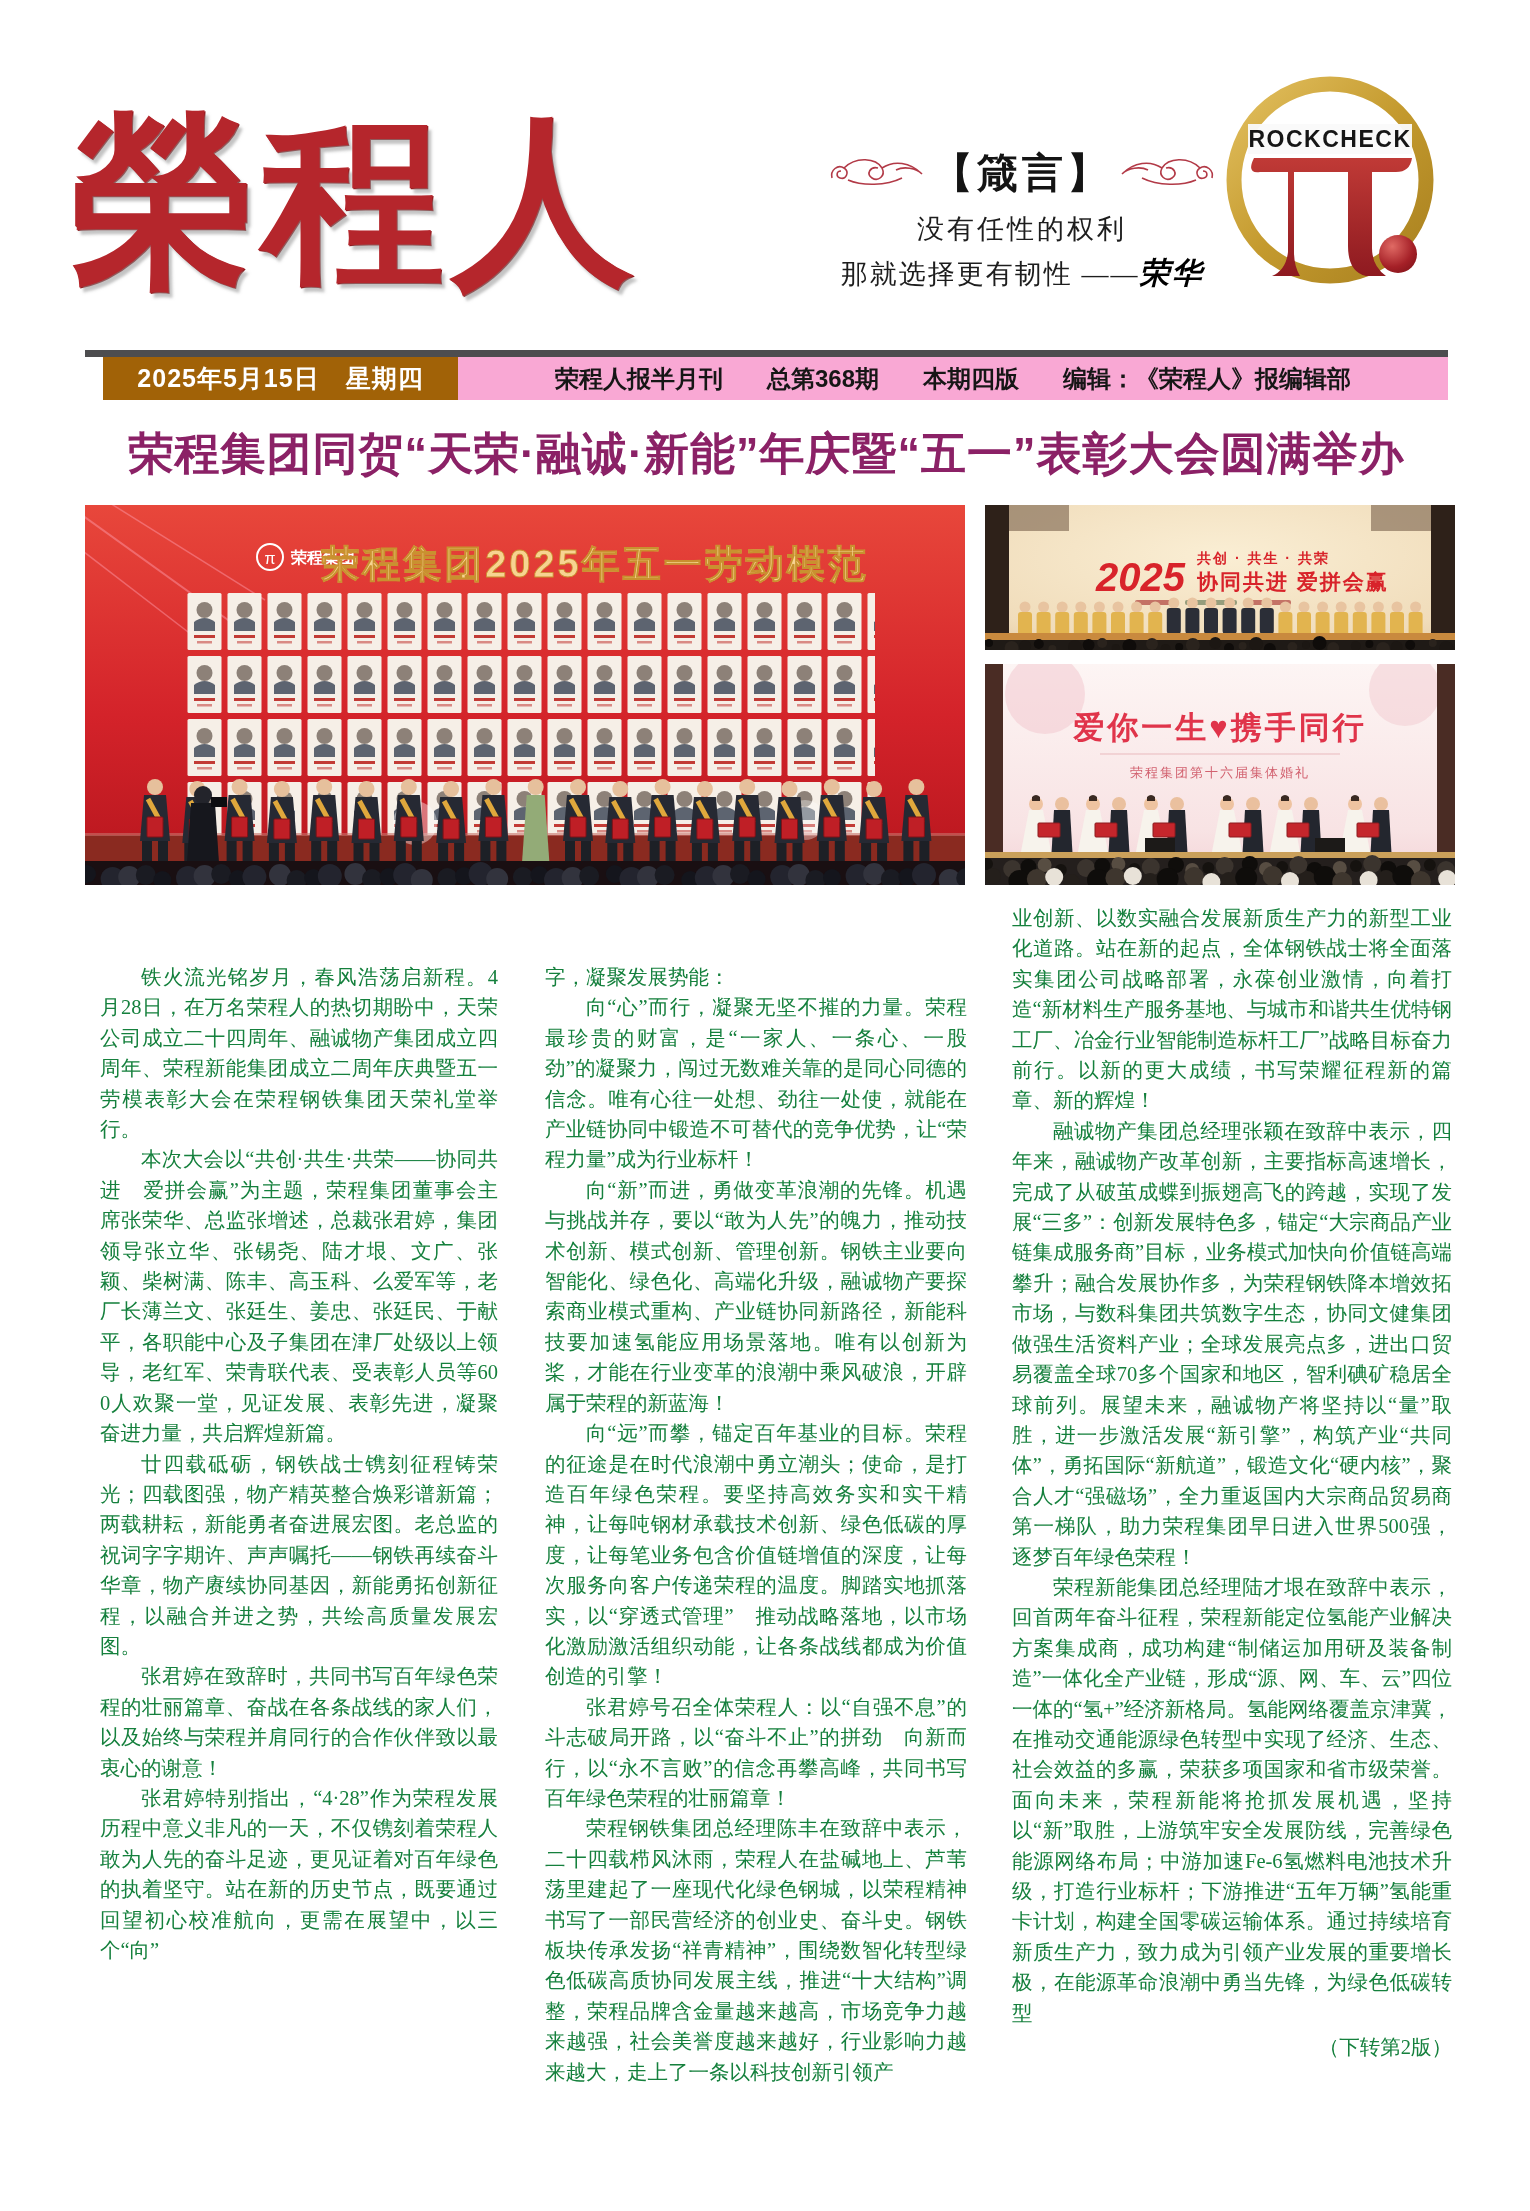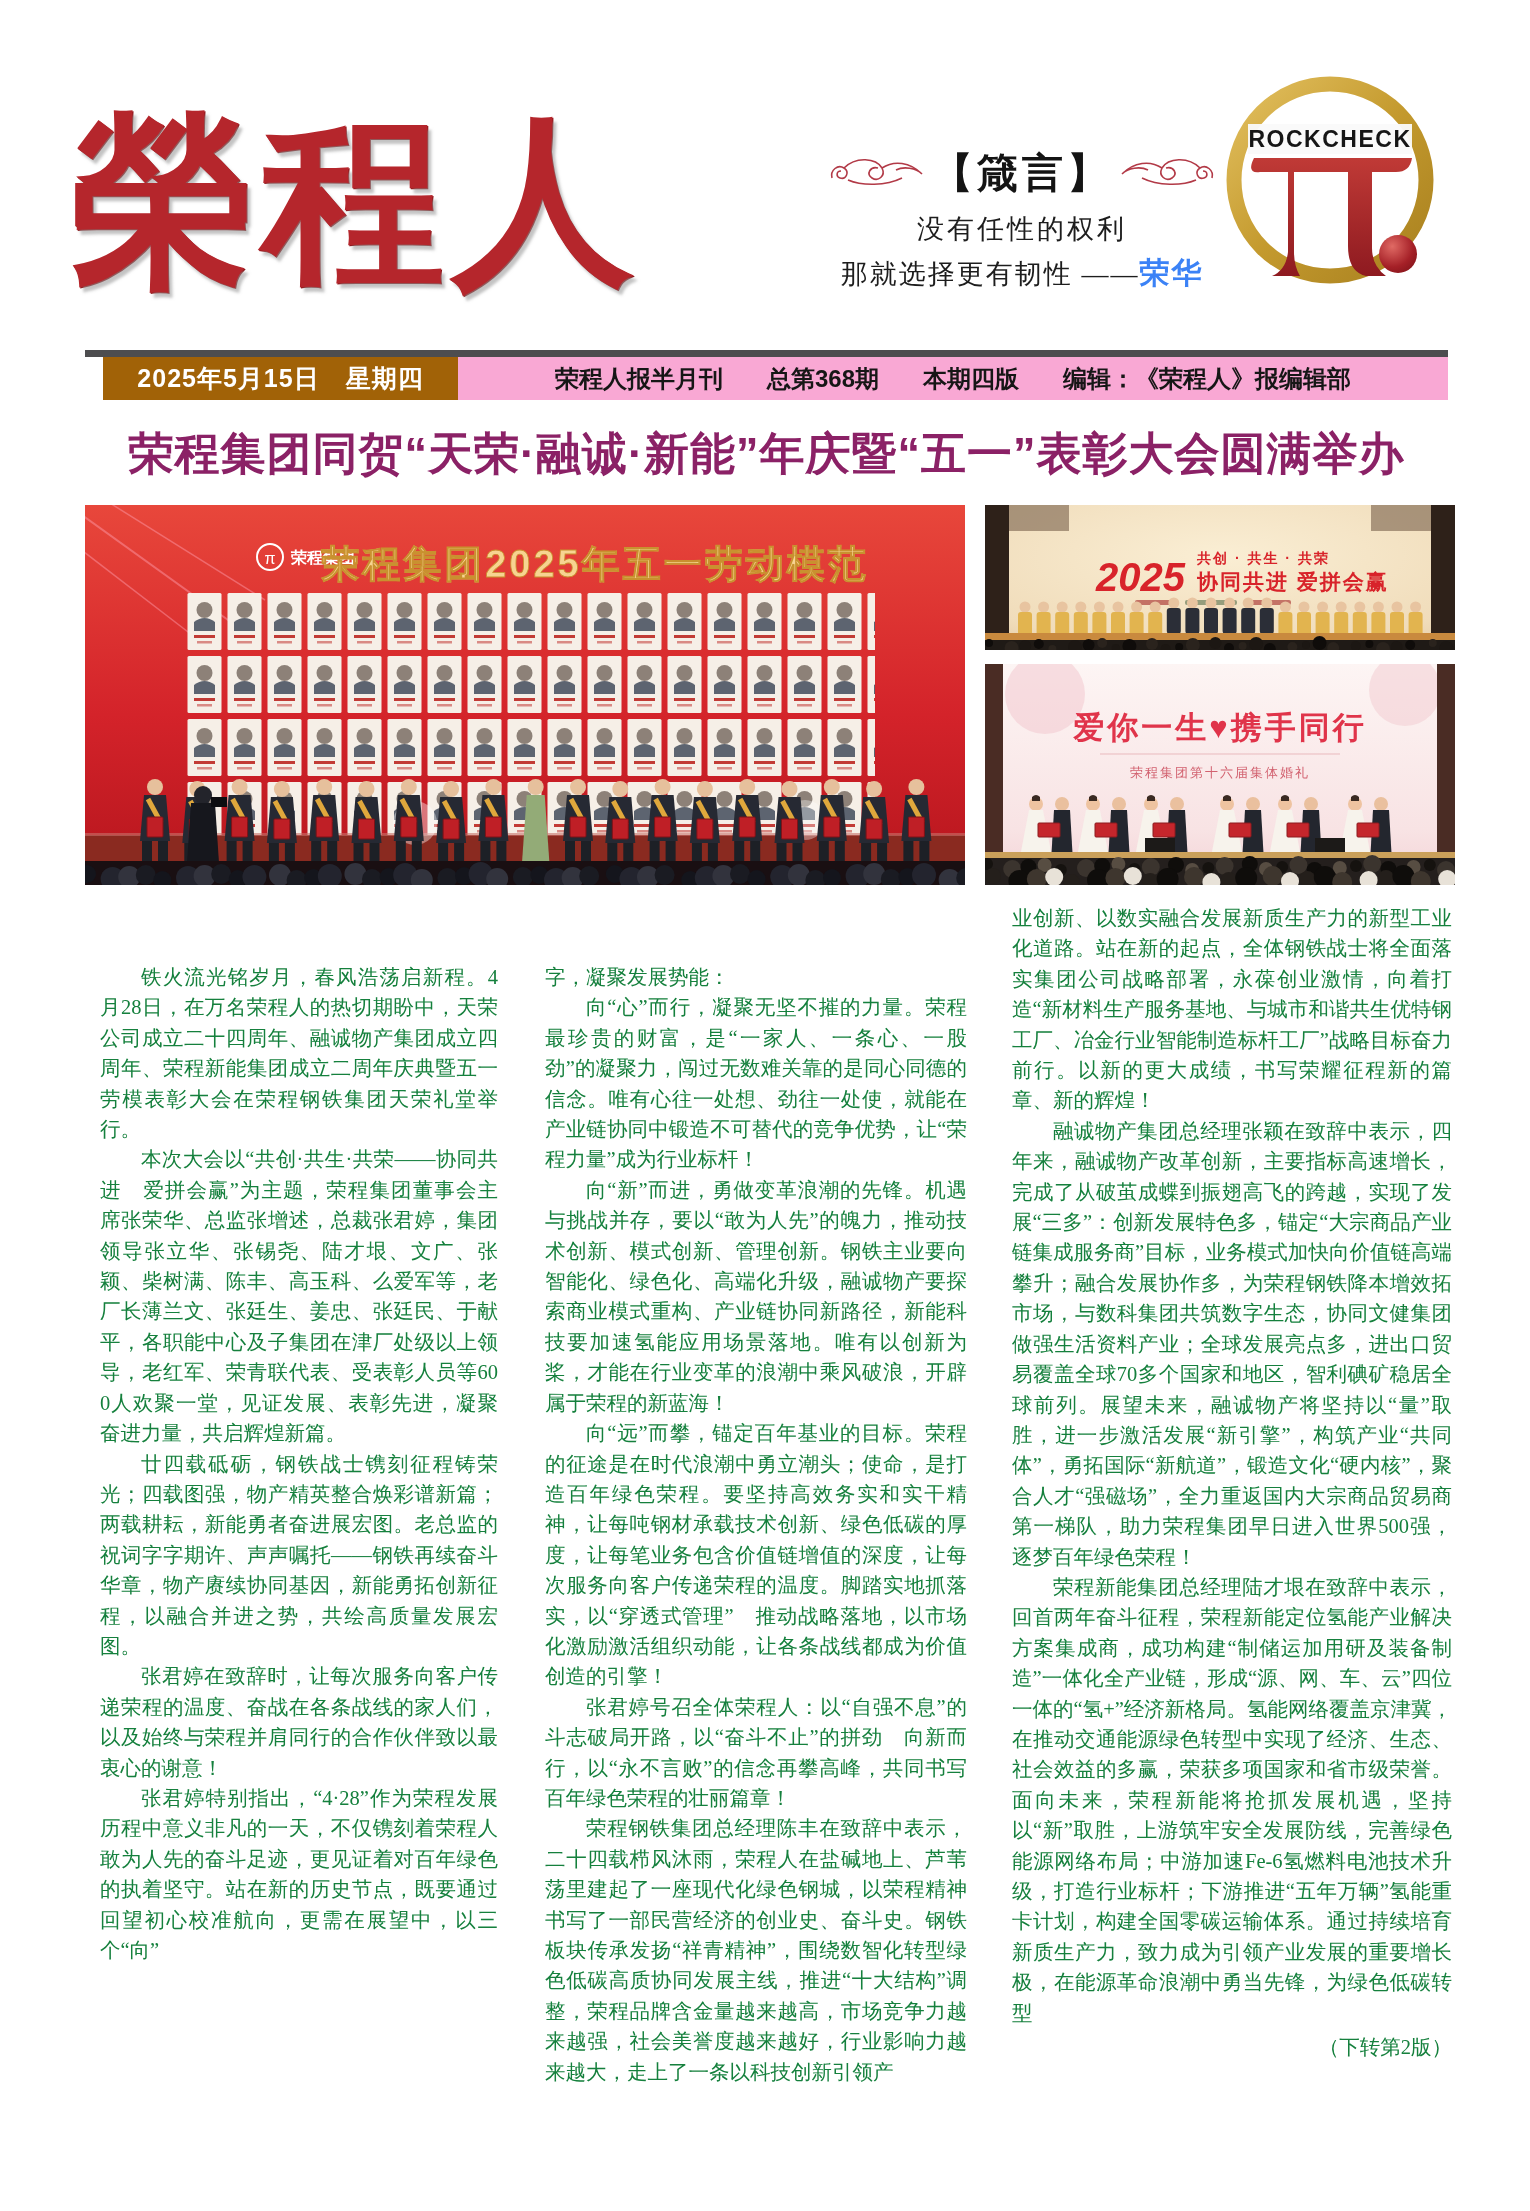--- a/index.html
+++ b/index.html
@@ -9,21 +9,21 @@
   
   .masthead-title{position:absolute;left:72px;top:78px;width:540px;height:250px;
         font-size:182px;line-height:250px;font-weight:700;color:#b5262c;letter-spacing:8px;
         white-space:nowrap;text-shadow:4px 5px 3px rgba(145,145,145,.55),1px 1px 0 #8e1418;}
   .motto{position:absolute;left:812px;top:146px;width:420px;text-align:center;}
   .motto-tagline{display:flex;align-items:center;justify-content:center;gap:6px;}
   .motto-tag{font-size:41px;font-weight:700;color:#141414;letter-spacing:4px;
         font-family:"Liberation Serif",serif;}
   .motto-line{font-size:27px;color:#1d1d1d;margin-top:10px;letter-spacing:3px;}
   .motto-line2{font-size:27px;color:#1d1d1d;margin-top:6px;letter-spacing:2px;white-space:nowrap;}
-  .motto-sig{color:#3b82f6;font-weight:700;font-size:30px;}
+  .motto-sig{color:#000000;font-weight:700;font-size:30px;font-style:italic;}
   .logo-wrap{position:absolute;left:1216px;top:66px;width:232px;height:232px;}
 
   
   .rule-top{position:absolute;left:85px;top:350px;width:1363px;height:7px;background:#4d4d4f;}
   .datebar{position:absolute;left:103px;top:357px;width:1345px;height:43px;display:flex;
         font-family:"Liberation Sans","DejaVu Sans",sans-serif;}
   .datebar .left{width:355px;background:#a16207;color:#fff;font-size:25px;font-weight:700;
         display:flex;align-items:center;justify-content:center;letter-spacing:1px;}
   .datebar .right{flex:1;background:#f9a8d4;color:#161616;font-size:24px;font-weight:700;
         display:flex;align-items:center;justify-content:center;gap:44px;white-space:nowrap;}
@@ -446,21 +446,21 @@
         <circle cx="418.4" cy="212" r="11" fill="#0f0d0b"></circle>
         <circle cx="435.79999999999995" cy="217" r="10" fill="#3e362e"></circle>
         <circle cx="462.2" cy="215" r="9" fill="#e8e2d8"></circle>
       </g>
   </svg>
 
   <div id="article-col1" class="col">
       <p>铁火流光铭岁月，春风浩荡启新程。4月28日，在万名荣程人的热切期盼中，天荣公司成立二十四周年、融诚物产集团成立四周年、荣程新能集团成立二周年庆典暨五一劳模表彰大会在荣程钢铁集团天荣礼堂举行。</p>
       <p>本次大会以“共创·共生·共荣——协同共进　爱拼会赢”为主题，荣程集团董事会主席张荣华、总监张增述，总裁张君婷，集团领导张立华、张锡尧、陆才垠、文广、张颖、柴树满、陈丰、高玉科、么爱军等，老厂长薄兰文、张廷生、姜忠、张廷民、于献平，各职能中心及子集团在津厂处级以上领导，老红军、荣青联代表、受表彰人员等600人欢聚一堂，见证发展、表彰先进，凝聚奋进力量，共启辉煌新篇。</p>
       <p>廿四载砥砺，钢铁战士镌刻征程铸荣光；四载图强，物产精英整合焕彩谱新篇；两载耕耘，新能勇者奋进展宏图。老总监的祝词字字期许、声声嘱托——钢铁再续奋斗华章，物产赓续协同基因，新能勇拓创新征程，以融合并进之势，共绘高质量发展宏图。</p>
-      <p>张君婷在致辞时，让每次服务向客户传递荣程的温度、奋战在各条战线的家人们，以及始终与荣程并肩同行的合作伙伴致以最衷心的谢意！</p>
+      <p>张君婷在致辞时，共同书写百年绿色荣程的壮丽篇章、奋战在各条战线的家人们，以及始终与荣程并肩同行的合作伙伴致以最衷心的谢意！</p>
       <p>张君婷特别指出，“4·28”作为荣程发展历程中意义非凡的一天，不仅镌刻着荣程人敢为人先的奋斗足迹，更见证着对百年绿色的执着坚守。站在新的历史节点，既要通过回望初心校准航向，更需在展望中，以三个“向”</p>
     </div>
   <div id="article-col2" class="col">
       <p class="cont">字，凝聚发展势能：</p>
       <p>向“心”而行，凝聚无坚不摧的力量。荣程最珍贵的财富，是“一家人、一条心、一股劲”的凝聚力，闯过无数难关靠的是同心同德的信念。唯有心往一处想、劲往一处使，就能在产业链协同中锻造不可替代的竞争优势，让“荣程力量”成为行业标杆！</p>
       <p>向“新”而进，勇做变革浪潮的先锋。机遇与挑战并存，要以“敢为人先”的魄力，推动技术创新、模式创新、管理创新。钢铁主业要向智能化、绿色化、高端化升级，融诚物产要探索商业模式重构、产业链协同新路径，新能科技要加速氢能应用场景落地。唯有以创新为桨，才能在行业变革的浪潮中乘风破浪，开辟属于荣程的新蓝海！</p>
       <p>向“远”而攀，锚定百年基业的目标。荣程的征途是在时代浪潮中勇立潮头；使命，是打造百年绿色荣程。要坚持高效务实和实干精神，让每吨钢材承载技术创新、绿色低碳的厚度，让每笔业务包含价值链增值的深度，让每次服务向客户传递荣程的温度。脚踏实地抓落实，以“穿透式管理”　推动战略落地，以市场化激励激活组织动能，让各条战线都成为价值创造的引擎！</p>
       <p>张君婷号召全体荣程人：以“自强不息”的斗志破局开路，以“奋斗不止”的拼劲　向新而行，以“永不言败”的信念再攀高峰，共同书写百年绿色荣程的壮丽篇章！</p>
       <p>荣程钢铁集团总经理陈丰在致辞中表示，二十四载栉风沐雨，荣程人在盐碱地上、芦苇荡里建起了一座现代化绿色钢城，以荣程精神书写了一部民营经济的创业史、奋斗史。钢铁板块传承发扬“祥青精神”，围绕数智化转型绿色低碳高质协同发展主线，推进“十大结构”调整，荣程品牌含金量越来越高，市场竞争力越来越强，社会美誉度越来越好，行业影响力越来越大，走上了一条以科技创新引领产</p>
     </div>

